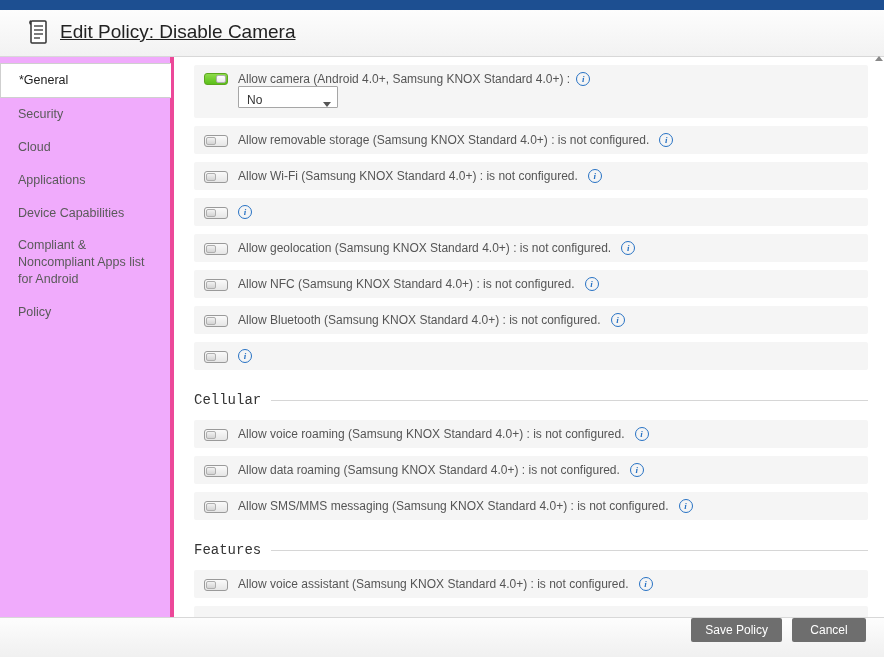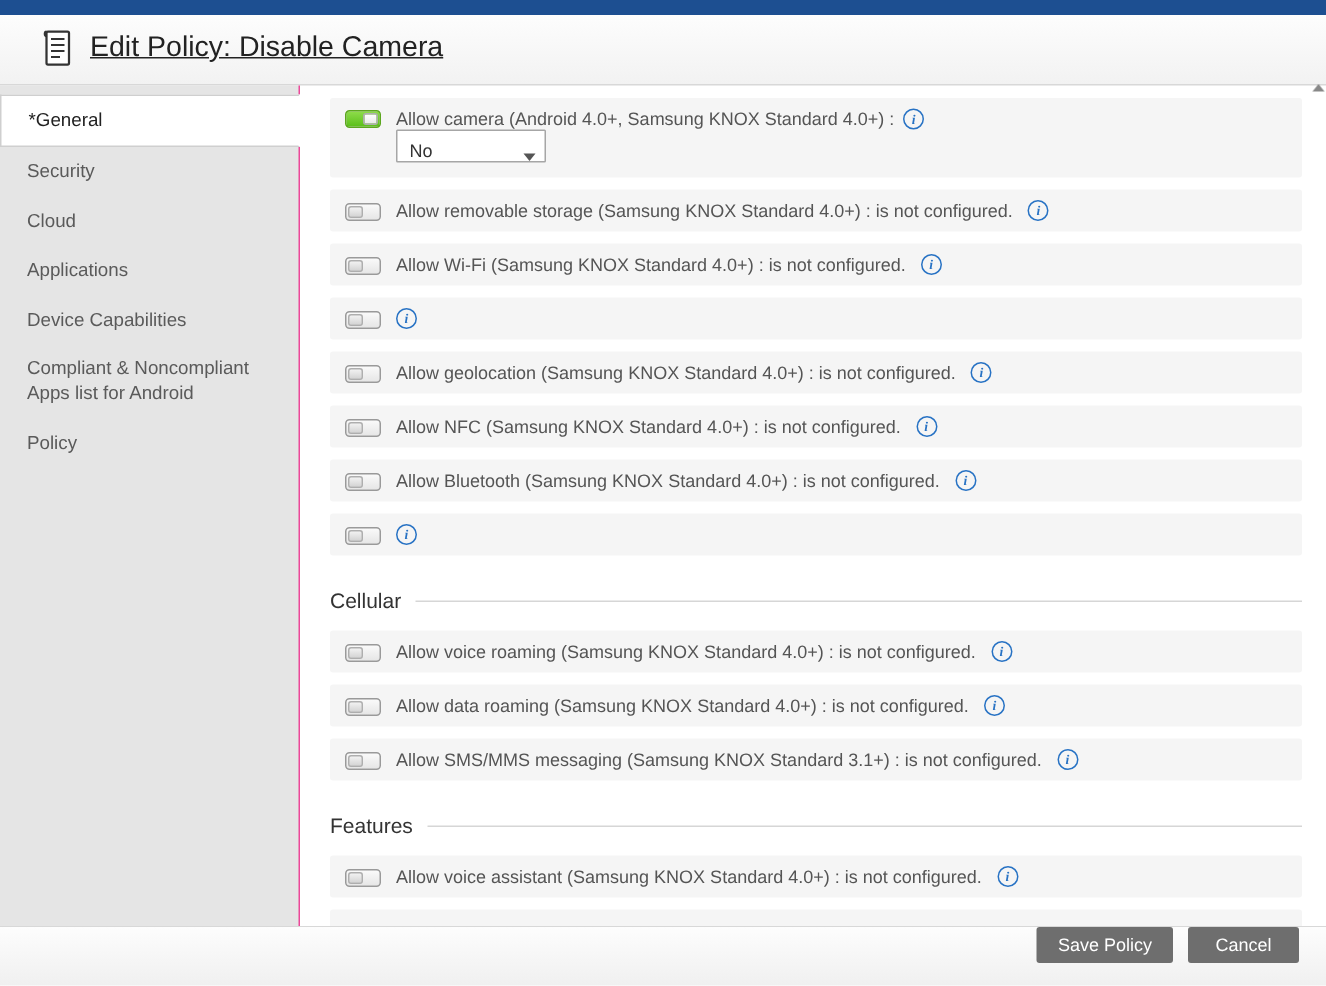--- a/index.html
+++ b/index.html
@@ -30,24 +30,24 @@
     font-size: 19px;
     color: #222;
     font-weight: 400;
     text-decoration: underline;
   }
   .body {
     display: flex;
     height: 562px;
   }
   .sidebar {
-    width: 200px;
-    border-right: 1px solid #ec4899;
+    width: 174px;
+    border-right: 4px solid #ec4899;
     padding-top: 6px;
-    background: #e5e5e5;
+    background: #f0abfc;
   }
   .sidebar-item {
     padding: 8px 12px 8px 18px;
     color: #5a5a5a;
     cursor: pointer;
     line-height: 1.35;
     font-size: 12.5px;
   }
   .sidebar-item.active {
     background: #fff;
@@ -156,20 +156,21 @@
     width: 0; height: 0;
     border-left: 4px solid transparent;
     border-right: 4px solid transparent;
     border-top: 5px solid #555;
   }
   .section-header {
     display: flex;
     align-items: center;
     gap: 10px;
     margin: 22px 0 12px 0;
+    font-family: Liberation Mono, monospace;
   }
   .section-title {
     font-size: 14px;
     color: #333;
   }
   .section-line {
     flex: 1;
     height: 1px;
     background: #d6d6d6;
   }
@@ -301,21 +302,21 @@
       <span class="row-label">Allow voice roaming (Samsung KNOX Standard 4.0+) : is not configured.</span>
       <span class="info-icon">i</span>
     </div>
     <div class="row">
       <div class="toggle"></div>
       <span class="row-label">Allow data roaming (Samsung KNOX Standard 4.0+) : is not configured.</span>
       <span class="info-icon">i</span>
     </div>
     <div class="row">
       <div class="toggle"></div>
-      <span class="row-label">Allow SMS/MMS messaging (Samsung KNOX Standard 3.1+) : is not configured.</span>
+      <span class="row-label">Allow SMS/MMS messaging (Samsung KNOX Standard 4.0+) : is not configured.</span>
       <span class="info-icon">i</span>
     </div>
 
     <div class="section-header">
       <span class="section-title">Features</span>
       <div class="section-line"></div>
     </div>
     <div class="row">
       <div class="toggle"></div>
       <span class="row-label">Allow voice assistant (Samsung KNOX Standard 4.0+) : is not configured.</span>

